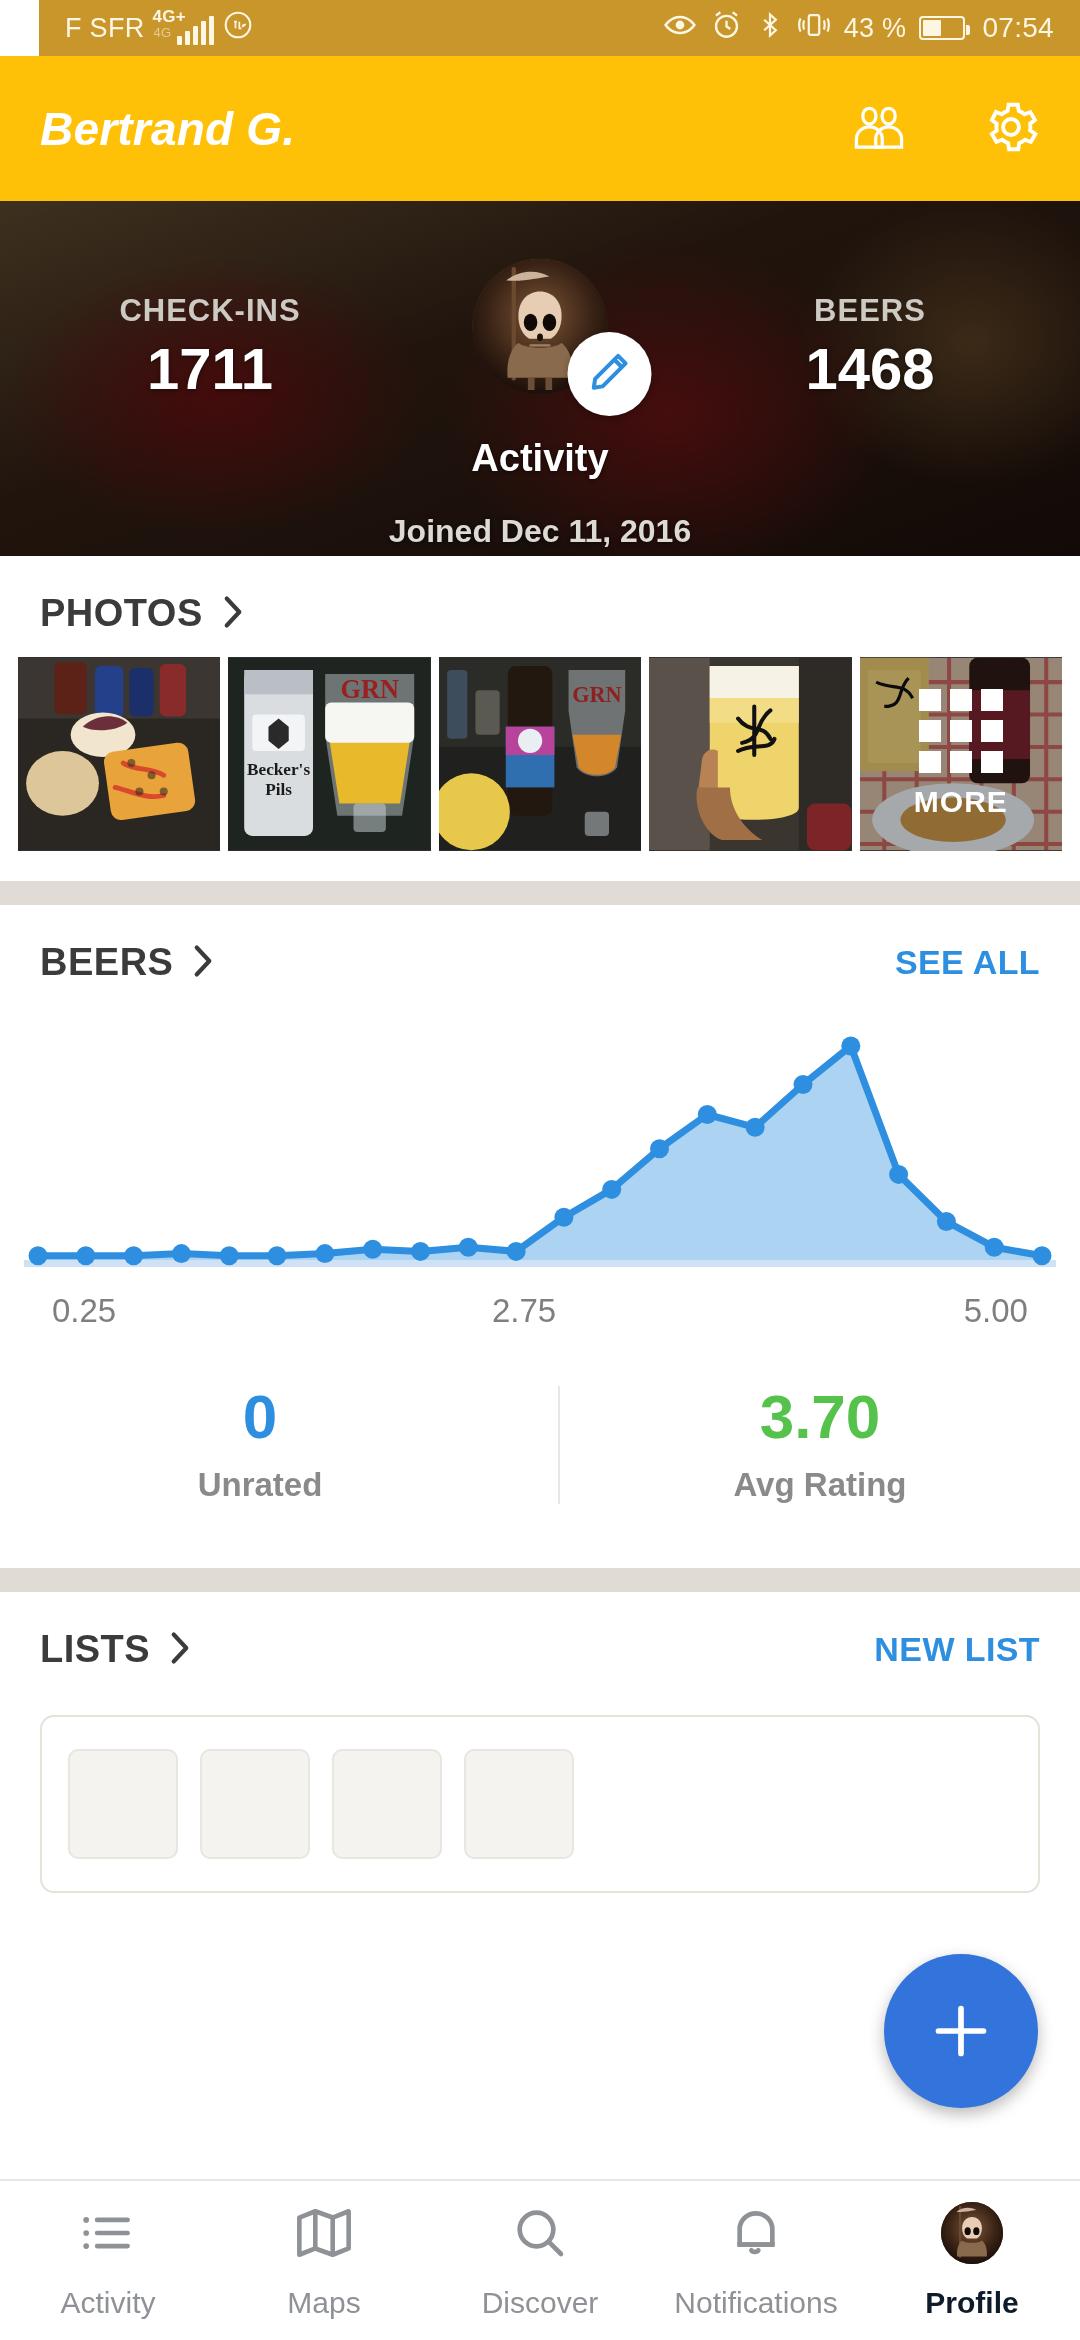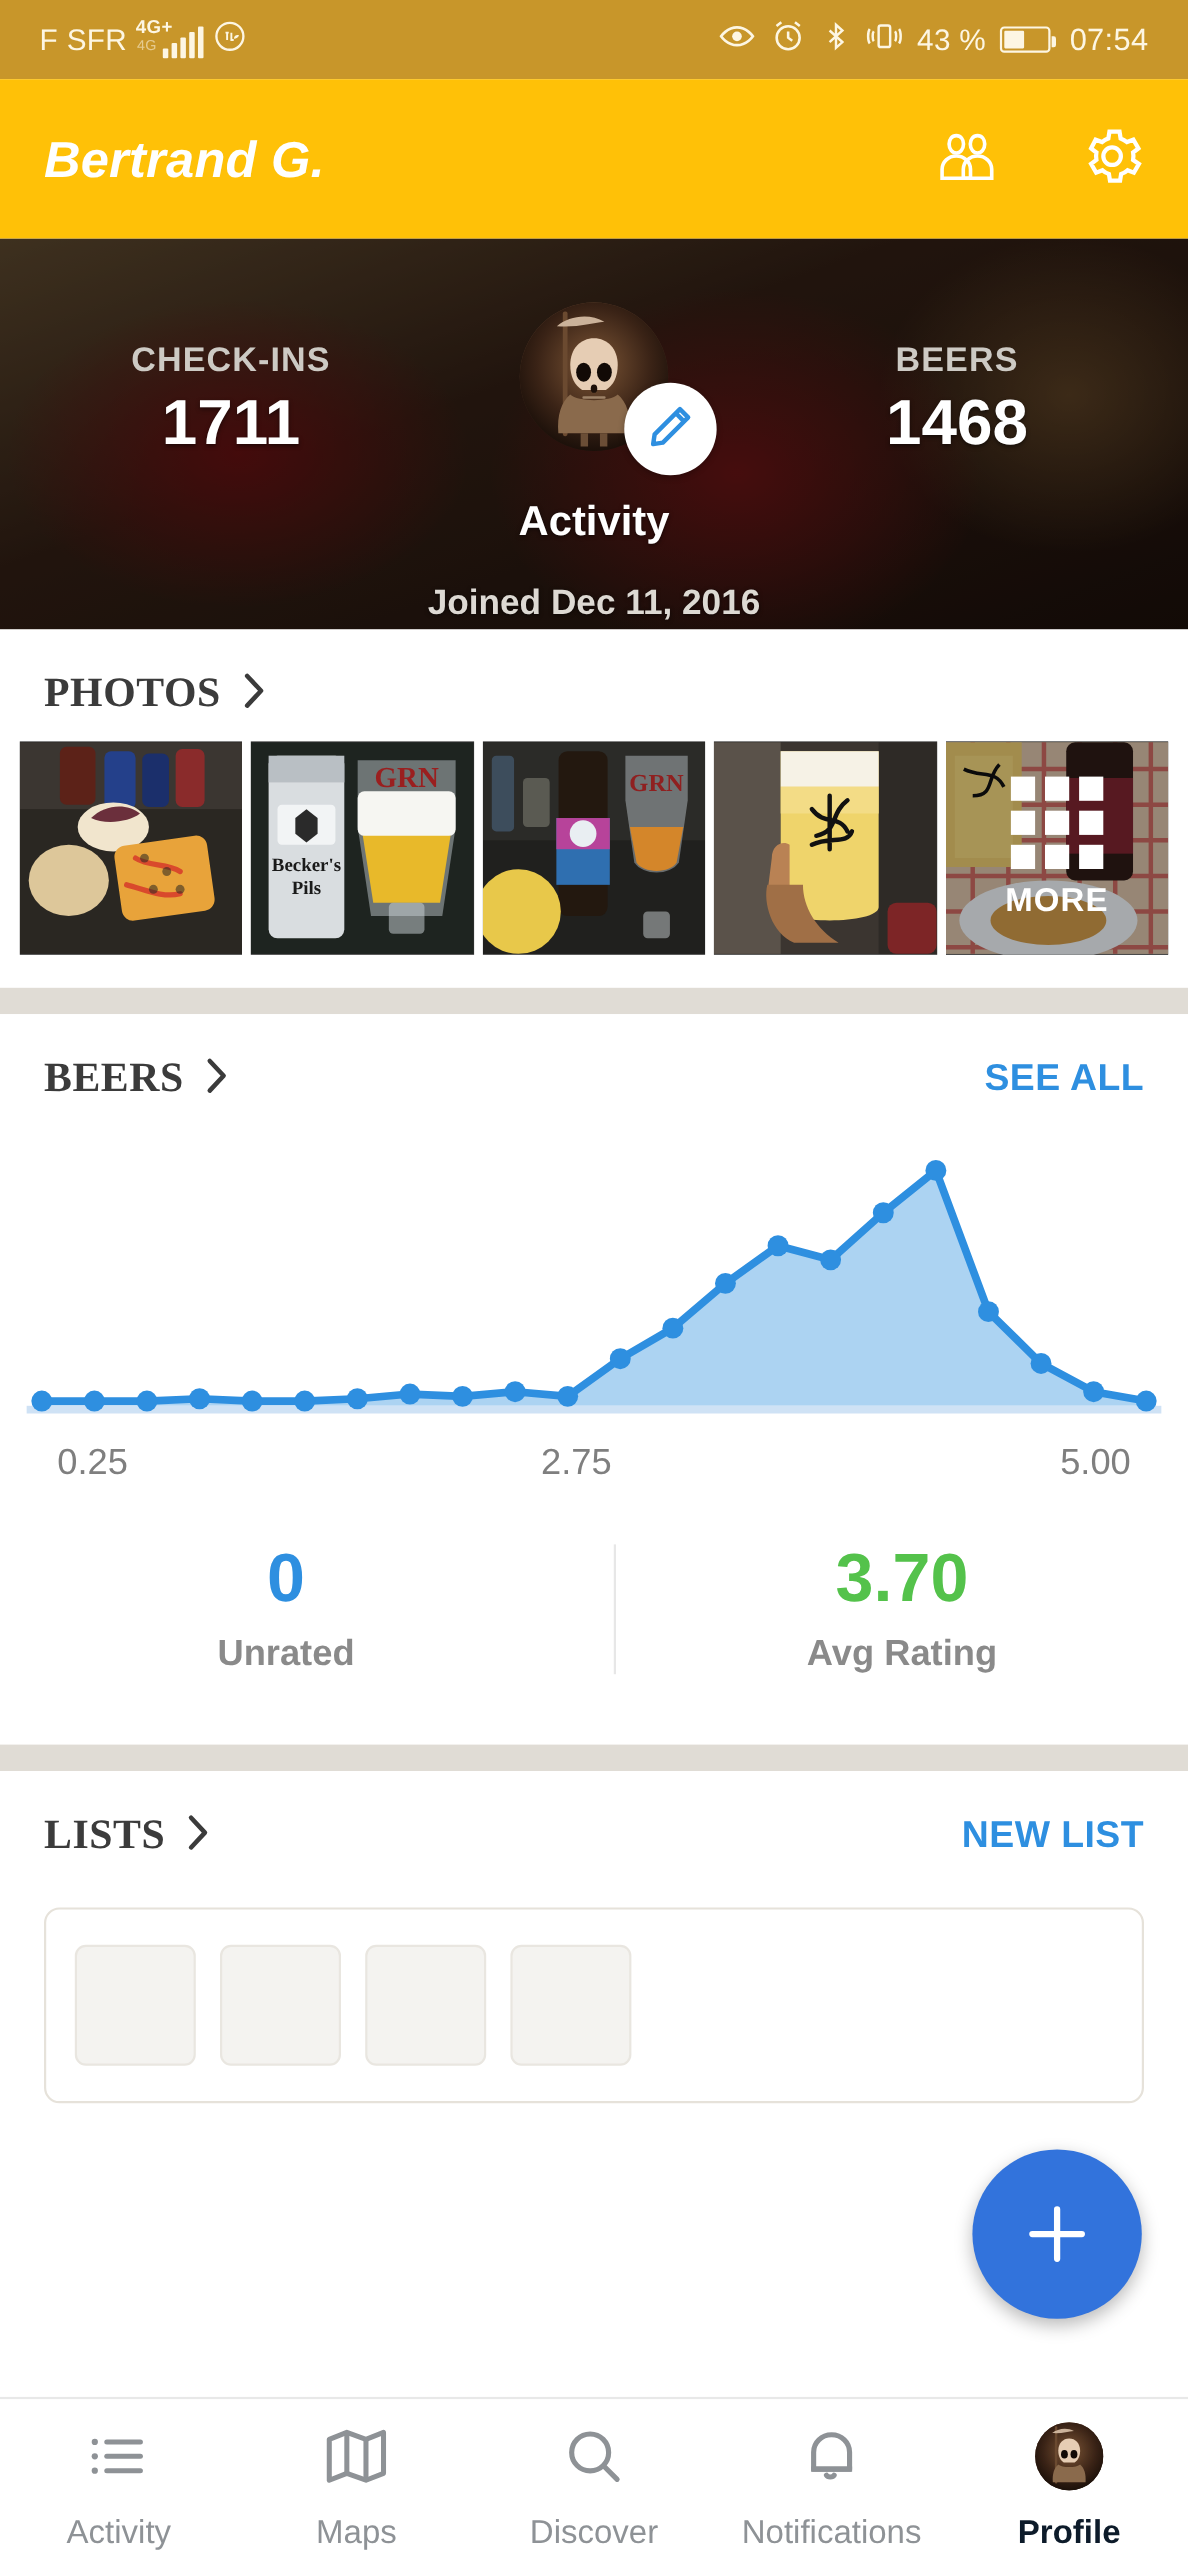--- a/index.html
+++ b/index.html
@@ -5,23 +5,23 @@
   * { box-sizing: border-box; margin: 0; padding: 0; }
   html, body {
     width: 1080px; height: 2340px;
     font-family: "Liberation Sans", sans-serif;
     background: #ffffff; overflow: hidden;
   }
   .phone { position: relative; width: 1080px; height: 2340px; background: #fff; overflow: hidden; }
 
   
   .statusbar {
-    height: 72px; background: #C8962A; color: #fdf6e3;
+    height: 56px; background: #C8962A; color: #fdf6e3;
     display: flex; align-items: center; justify-content: space-between;
-    padding: 0 36px; font-size: 27px; letter-spacing: .3px;
+    padding: 0 26px; font-size: 27px; letter-spacing: .3px; margin-left: 39px;
   }
   .sb-left { display: flex; align-items: center; gap: 8px; }
   .sb-right { display: flex; align-items: center; gap: 13px; }
   .sb-carrier { font-size: 27px; }
   .net-wrap { position: relative; display: flex; align-items: flex-end; height: 34px; }
   .net-label { position: absolute; top: -4px; left: 0; font-size: 17px; font-weight: bold; }
   .net-label2 { position: absolute; top: 14px; left: 1px; font-size: 13px; opacity:.55; }
   .bars { display: flex; align-items: flex-end; gap: 3px; margin-left: 24px; height: 30px; }
   .bars i { display: block; width: 5px; background: #fdf6e3; border-radius: 1px; }
   .bars i:nth-child(1){height:9px}.bars i:nth-child(2){height:14px}
@@ -83,21 +83,21 @@
     position: absolute; top: 312px; left: 0; right: 0; text-align: center;
     color: #ddd9d3; font-size: 32px; font-weight: bold; text-shadow: 0 1px 4px rgba(0,0,0,.6);
   }
 
   
   .section { background: #fff; }
   .section-head {
     display: flex; align-items: center; justify-content: space-between;
     padding: 36px 40px 22px 40px;
   }
-  .sec-title-grp { display: flex; align-items: center; gap: 18px; font-family: Liberation Serif, serif; }
+  .sec-title-grp { display: flex; align-items: center; gap: 18px; }
   .sec-title { font-size: 38px; font-weight: bold; color: #3b3b3b; letter-spacing: .5px; }
   .sec-action { font-size: 34px; font-weight: bold; color: #2e8fe0; letter-spacing: .4px; }
   .divider { height: 24px; background: #e0dcd5; }
 
   
   .photos { display: flex; gap: 8px; padding: 0 18px 30px 18px; }
   .photo { width: 204px; height: 194px; position: relative; overflow: hidden; background: #333; }
   .more-overlay {
     position: absolute; inset: 0; background: rgba(0,0,0,.30);
     display: flex; flex-direction: column; align-items: center; justify-content: center; gap: 12px;

